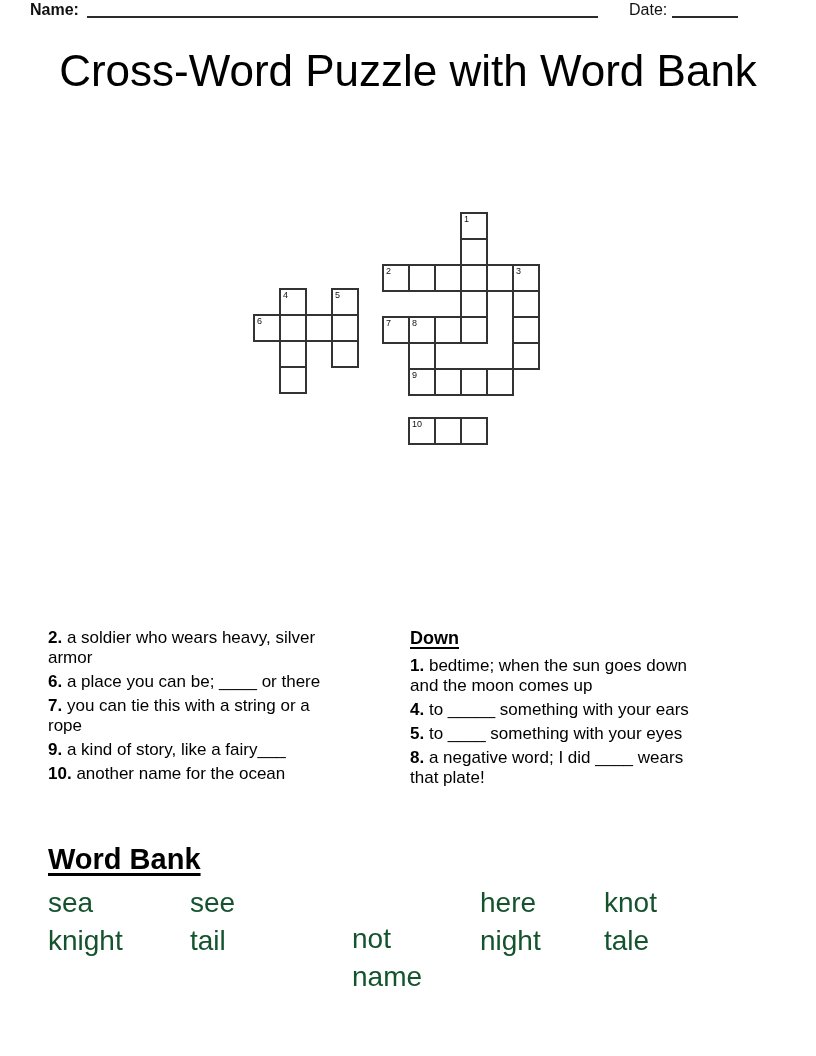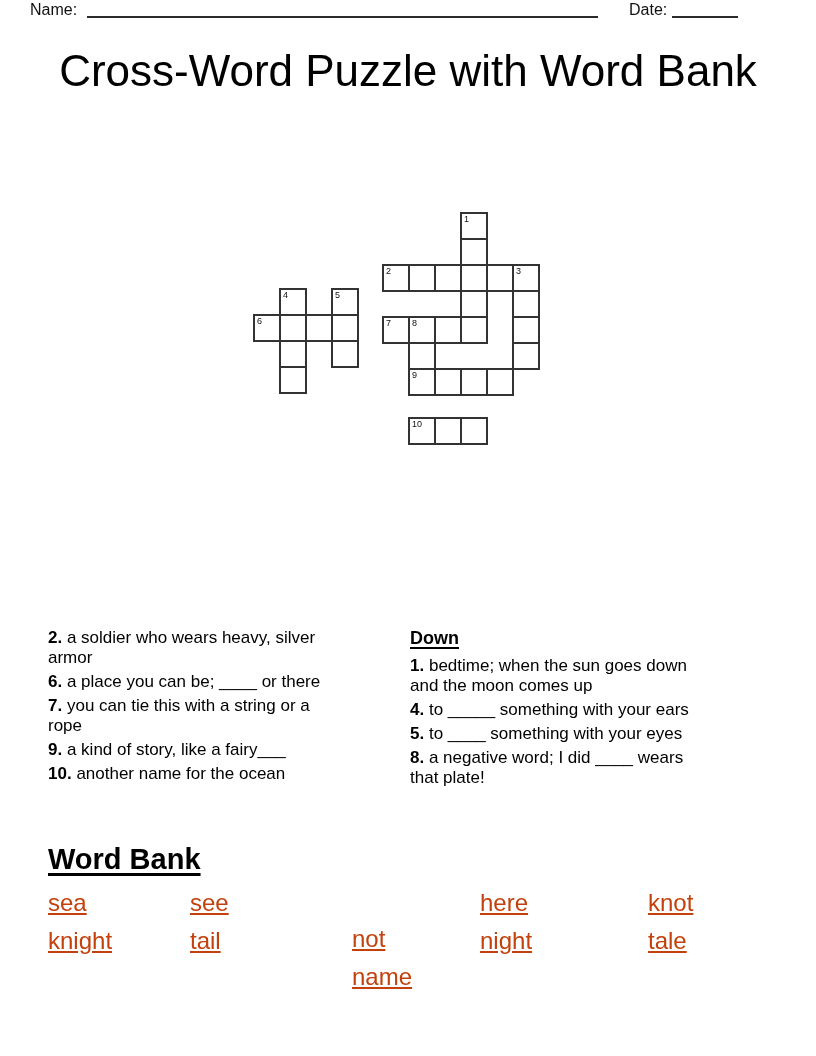--- a/index.html
+++ b/index.html
@@ -14,21 +14,21 @@
   }
 
   
   .hdr-label {
     position: absolute;
     top: 1px;
     font-size: 16px;
     line-height: 18px;
     color: #111;
   }
-  .name-label { left: 30px; }
+  .name-label { left: 30px; font-weight: bold; }
   .date-label { left: 629px; }
   .hdr-line {
     position: absolute;
     top: 16px;
     height: 0;
     border-top: 2px solid #2b2b2b;
   }
   .name-line { left: 87px; width: 511px; }
   .date-line { left: 672px; width: 66px; }
 
@@ -94,30 +94,29 @@
     line-height: 34px;
     font-weight: bold;
     text-decoration: underline;
     text-decoration-thickness: 3px;
     text-underline-offset: 4px;
   }
   .wb-row { position: relative; height: 38px; }
   .wb-word {
     position: absolute;
     top: 0;
-    font-size: 24px;
+    font-size: 28px;
     line-height: 38px;
-    color: #c2410c;
-    text-decoration: underline;
+    color: #14532d;
   }
   .wb-word:nth-child(1) { left: 0px; }
   .wb-word:nth-child(2) { left: 142px; text-align: right; }
   .wb-word:nth-child(3) { left: 304px; margin-top: 36px; }
   .wb-word:nth-child(4) { left: 432px; }
-  .wb-word:nth-child(5) { left: 600px; }
+  .wb-word:nth-child(5) { left: 556px; }
 </style>
 </head>
 <body>
 
 <div class="page">
 
   <span class="hdr-label name-label">Name:</span>
   <div class="hdr-line name-line"></div>
   <span class="hdr-label date-label">Date:</span>
   <div class="hdr-line date-line"></div>

